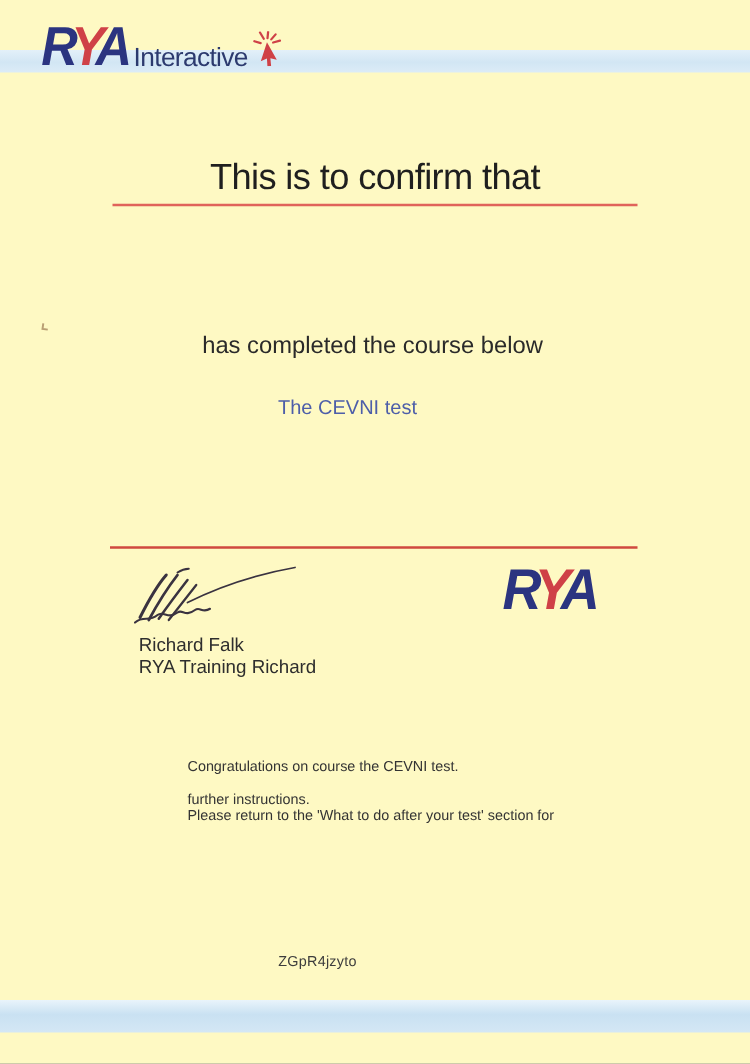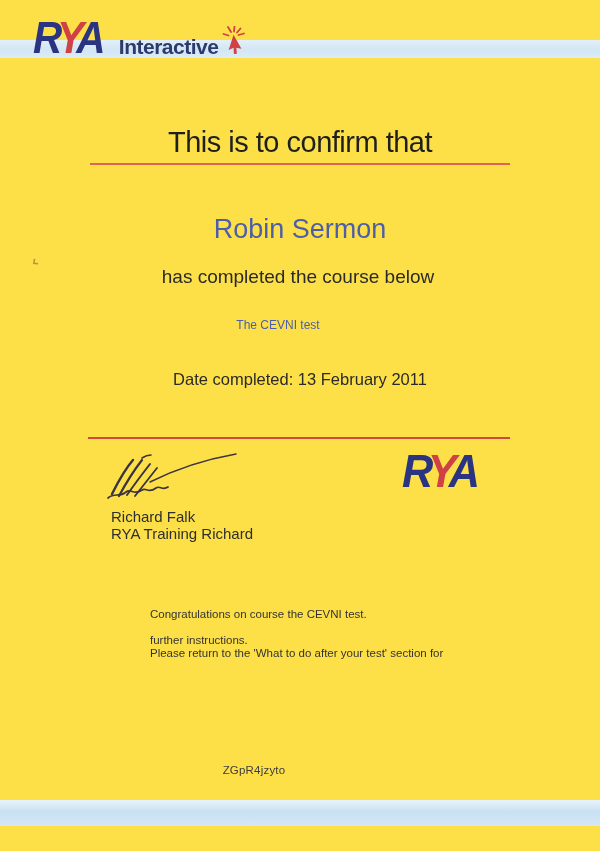--- a/index.html
+++ b/index.html
@@ -3,21 +3,21 @@
 <meta charset="utf-8">
 <style>
   * { margin: 0; padding: 0; box-sizing: border-box; }
   html, body { background: #888; }
   body { font-family: "Liberation Sans", sans-serif; }
   .page {
     position: relative;
     width: 600px;
     height: 851px;
     margin: 0 auto;
-    background: #fde047;
+    background: #fef9c3;
     overflow: hidden;
   }
   .abs { position: absolute; }
 
   
   .band-top {
     left: 0; top: 40px; width: 600px; height: 18px;
     background: linear-gradient(180deg, #e3f0f9 0%, #d2e6f4 55%, #dcecf7 100%);
   }
   .band-bottom {
@@ -30,24 +30,24 @@
   .brand-rya {
     font-weight: bold; font-style: italic;
     font-size: 44px; line-height: 44px;
     letter-spacing: -5px;
     transform: scaleX(0.92);
     transform-origin: left bottom;
   }
   .navy { color: #2b3480; }
   .red  { color: #cf4147; }
   .brand-suffix {
-    font-weight: bold; color: #2c3a6e;
+    font-weight: normal; color: #2c3a6e;
     font-size: 21px; line-height: 26px;
     letter-spacing: -0.5px;
-    margin-left: 12px;
+    margin-left: 0;
   }
   .click-icon { margin-left: 1px; margin-bottom: 2px; }
 
   
   .heading {
     left: 0; top: 126px; width: 600px;
     text-align: center;
     font-size: 29px; letter-spacing: -0.5px;
     color: #1f1f1f;
   }
@@ -61,21 +61,21 @@
     font-size: 27px; color: #4d5ea9;
   }
   .completed-line {
     left: 0; top: 266px; width: 596px;
     text-align: center;
     font-size: 19px; color: #2a2a2a;
   }
   .course-title {
     left: 0; top: 318px; width: 556px;
     text-align: center;
-    font-size: 12px; color: #4d5ea9;
+    font-size: 16px; color: #4d5ea9;
   }
   .date-line {
     left: 0; top: 370px; width: 600px;
     text-align: center;
     font-size: 16.5px; color: #2a2a2a;
   }
   .rule-2 {
     left: 88px; top: 437px; width: 422px; height: 2px;
     background: #d0493f;
   }
@@ -149,24 +149,22 @@
         </g>
       </svg>
     </span>
   </div>
 
   <div class="abs scan-mark">⌞</div>
 
   <div class="abs heading">This is to confirm that</div>
   <div class="abs rule-1"></div>
 
-  <div class="abs recipient">Robin Sermon</div>
   <div class="abs completed-line">has completed the course below</div>
   <div class="abs course-title">The CEVNI test</div>
-  <div class="abs date-line">Date completed: 13 February 2011</div>
 
   <div class="abs rule-2"></div>
 
   <div class="abs signature-svg">
     <svg width="150" height="58" viewBox="0 0 150 58">
       <g fill="none" stroke="#3a3340" stroke-linecap="round">
         <path d="M14 44 C20 32 28 18 35 10" stroke-width="2.4"></path>
         <path d="M21 46 C28 33 37 19 44 10" stroke-width="2.2"></path>
         <path d="M29 45 C36 35 45 23 52 14" stroke-width="2"></path>
         <path d="M37 46 C44 37 52 27 59 18" stroke-width="1.8"></path>

